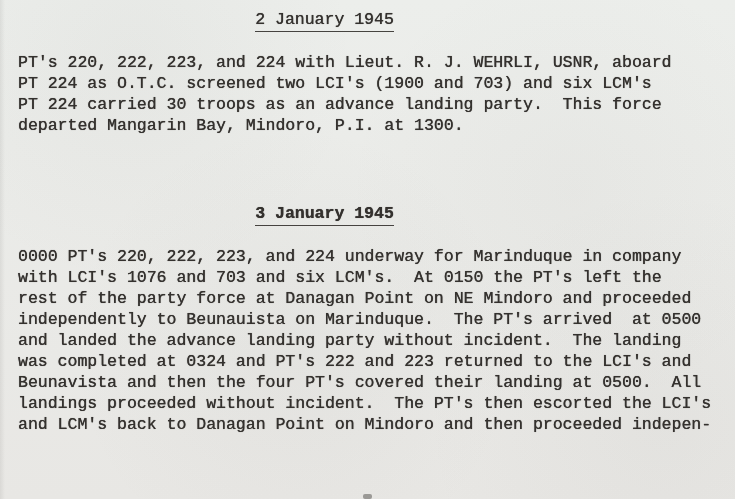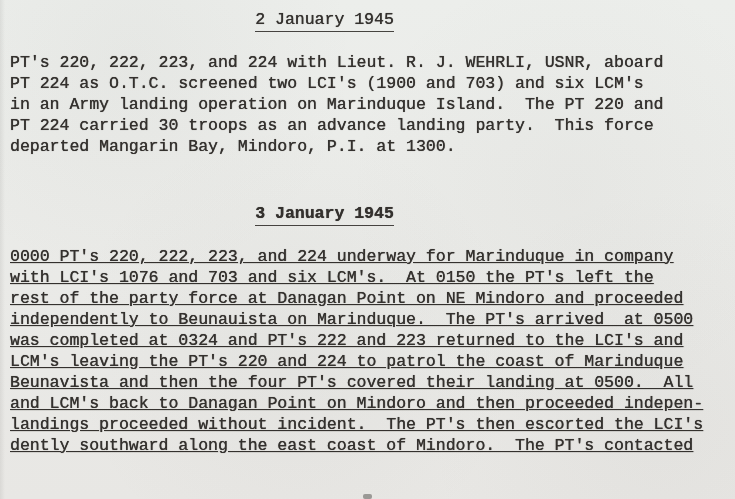--- a/index.html
+++ b/index.html
@@ -36,25 +36,25 @@
     display: inline-block;
     transform: translateX(-43px);
     border-bottom: 1.6px solid rgba(52,49,46,0.9);
     padding-bottom: 1px;
     white-space: pre;
   }
   .heading-1 { top: 9px; }
   .heading-2 { top: 203px; font-weight: bold; }
   .paragraph {
     position: absolute;
-    left: 10px;
+    left: 18px;
     right: 6px;
   }
   .paragraph-1 { top: 52px; }
-  .paragraph-2 { top: 246px; text-decoration: underline; }
+  .paragraph-2 { top: 246px; }
   .text-line {
     white-space: pre;
     line-height: 21px;
     height: 21px;
   }
   .bottom-artifact {
     position: absolute;
     left: 363px;
     top: 494px;
     width: 9px;
@@ -68,37 +68,35 @@
 
 <div class="page">
 
   <div class="heading-row heading-1">
     <span class="heading-text">2 January 1945</span>
   </div>
 
   <div class="paragraph paragraph-1">
     <div class="text-line">PT's 220, 222, 223, and 224 with Lieut. R. J. WEHRLI, USNR, aboard</div>
     <div class="text-line">PT 224 as O.T.C. screened two LCI's (1900 and 703) and six LCM's</div>
-    <div class="text-line">in an Army landing operation on Marinduque Island.  The PT 220 and</div>
     <div class="text-line">PT 224 carried 30 troops as an advance landing party.  This force</div>
     <div class="text-line">departed Mangarin Bay, Mindoro, P.I. at 1300.</div>
   </div>
 
   <div class="heading-row heading-2">
     <span class="heading-text">3 January 1945</span>
   </div>
 
   <div class="paragraph paragraph-2">
     <div class="text-line">0000 PT's 220, 222, 223, and 224 underway for Marinduque in company</div>
     <div class="text-line">with LCI's 1076 and 703 and six LCM's.  At 0150 the PT's left the</div>
     <div class="text-line">rest of the party force at Danagan Point on NE Mindoro and proceeded</div>
     <div class="text-line">independently to Beunauista on Marinduque.  The PT's arrived  at 0500</div>
+    <div class="text-line">and landed the advance landing party without incident.  The landing</div>
     <div class="text-line">was completed at 0324 and PT's 222 and 223 returned to the LCI's and</div>
-    <div class="text-line">LCM's leaving the PT's 220 and 224 to patrol the coast of Marinduque</div>
     <div class="text-line">Beunavista and then the four PT's covered their landing at 0500.  All</div>
+    <div class="text-line">landings proceeded without incident.  The PT's then escorted the LCI's</div>
     <div class="text-line">and LCM's back to Danagan Point on Mindoro and then proceeded indepen-</div>
-    <div class="text-line">landings proceeded without incident.  The PT's then escorted the LCI's</div>
-    <div class="text-line">dently southward along the east coast of Mindoro.  The PT's contacted</div>
   </div>
 
   <div class="bottom-artifact"></div>
 
 </div>
 
 </body></html>

